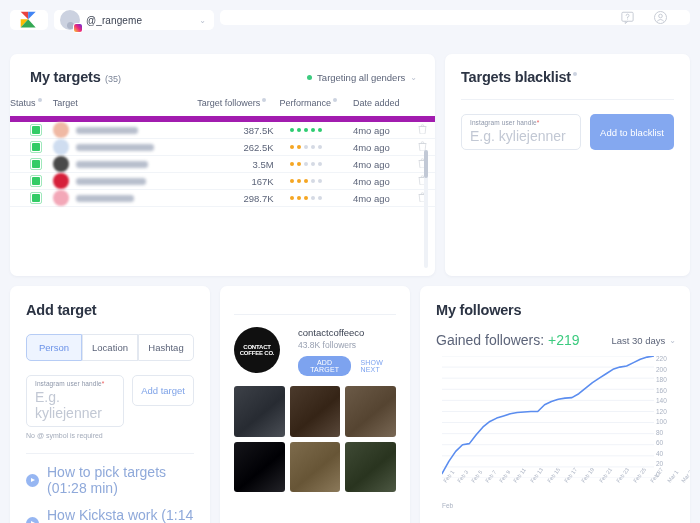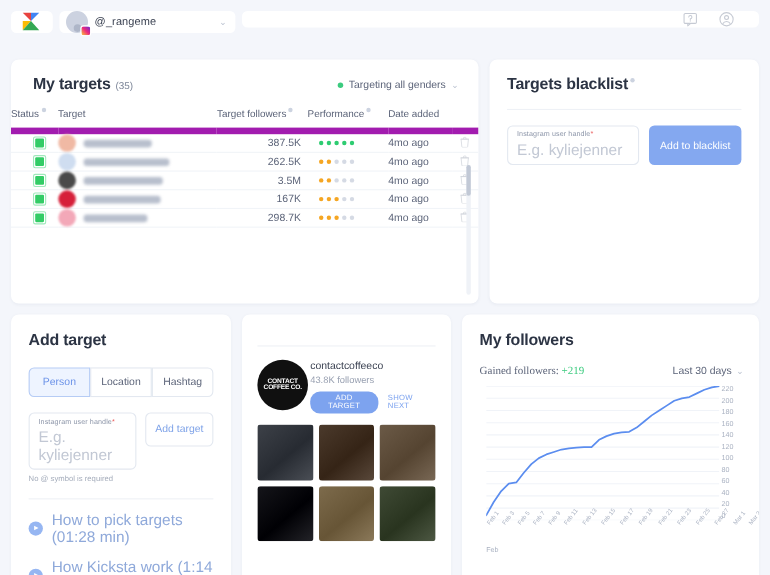--- a/index.html
+++ b/index.html
@@ -170,21 +170,21 @@
   .addt-div { height:1px; background:#eef1f6; margin: 14px 0 10px 0; }
   .vid-link { display:flex; align-items:center; gap:8px; margin-bottom:11px; }
   .play {
     width:13px;height:13px;border-radius:50%;background:#96b6f2;
     display:flex;align-items:center;justify-content:center;flex:0 0 auto;
   }
   .play:after{content:"";border-left:4px solid #fff;border-top:2.5px solid transparent;border-bottom:2.5px solid transparent;margin-left:1px;}
   .vid-link span { font-size:14px; color:#8fa9da; }
 
   .sug-div { height:1px; background:#eef1f6; margin: 12px 0 12px 0; }
-  .sug-profile { display:flex; gap:2px; align-items:flex-start; }
+  .sug-profile { display:flex; gap:18px; align-items:flex-start; }
   .sug-av {
     width:46px;height:46px;border-radius:50%;background:#101010;
     flex:0 0 auto; display:flex;align-items:center;justify-content:center;
     overflow:hidden;
   }
   .sug-av b {
     color:#fff; font-size:6px; line-height:6.5px; text-align:center;
     font-family:"Liberation Sans", sans-serif; letter-spacing:-.2px;
   }
   .sug-name { font-size:9.5px; color:#3b4252; }
@@ -195,21 +195,21 @@
     padding:3px 8px; border:none; cursor:pointer; letter-spacing:.2px;
     font-family:"Liberation Sans", sans-serif;
   }
   .link-next { font-size:7px; color:#7da3ef; cursor:pointer; letter-spacing:.2px;}
   .thumbs { display:grid; grid-template-columns: repeat(3, 1fr); gap:5px; margin-top:10px; }
   .thumb { width:100%; padding-top:100%; border-radius:3px; position:relative; overflow:hidden;}
   .thumb > div { position:absolute; inset:0; }
 
   
   .ch-head { display:flex; align-items:center; justify-content:space-between; margin-top:14px; }
-  .gained { font-size:10px; color:#5c6479;font-family:Liberation Serif, serif; }
+  .gained { font-size:14px; color:#5c6479; }
   .gained b { color:#3ccb7f; font-weight:normal; }
   .range { font-size:9.5px; color:#5c6479; display:flex; align-items:center; gap:4px;}
   .chart-wrap { position:relative; margin-top:8px; height:150px; }
   .y-labels {
     position:absolute; right:0; top:0; height:122px; width:20px;
     display:flex; flex-direction:column; justify-content:space-between;
   }
   .y-labels span { font-size:6.5px; color:#aab2c2; line-height:6px; text-align:left;}
   .plot { position:absolute; left:6px; right:22px; top:0; height:122px; }
   .x-labels {

